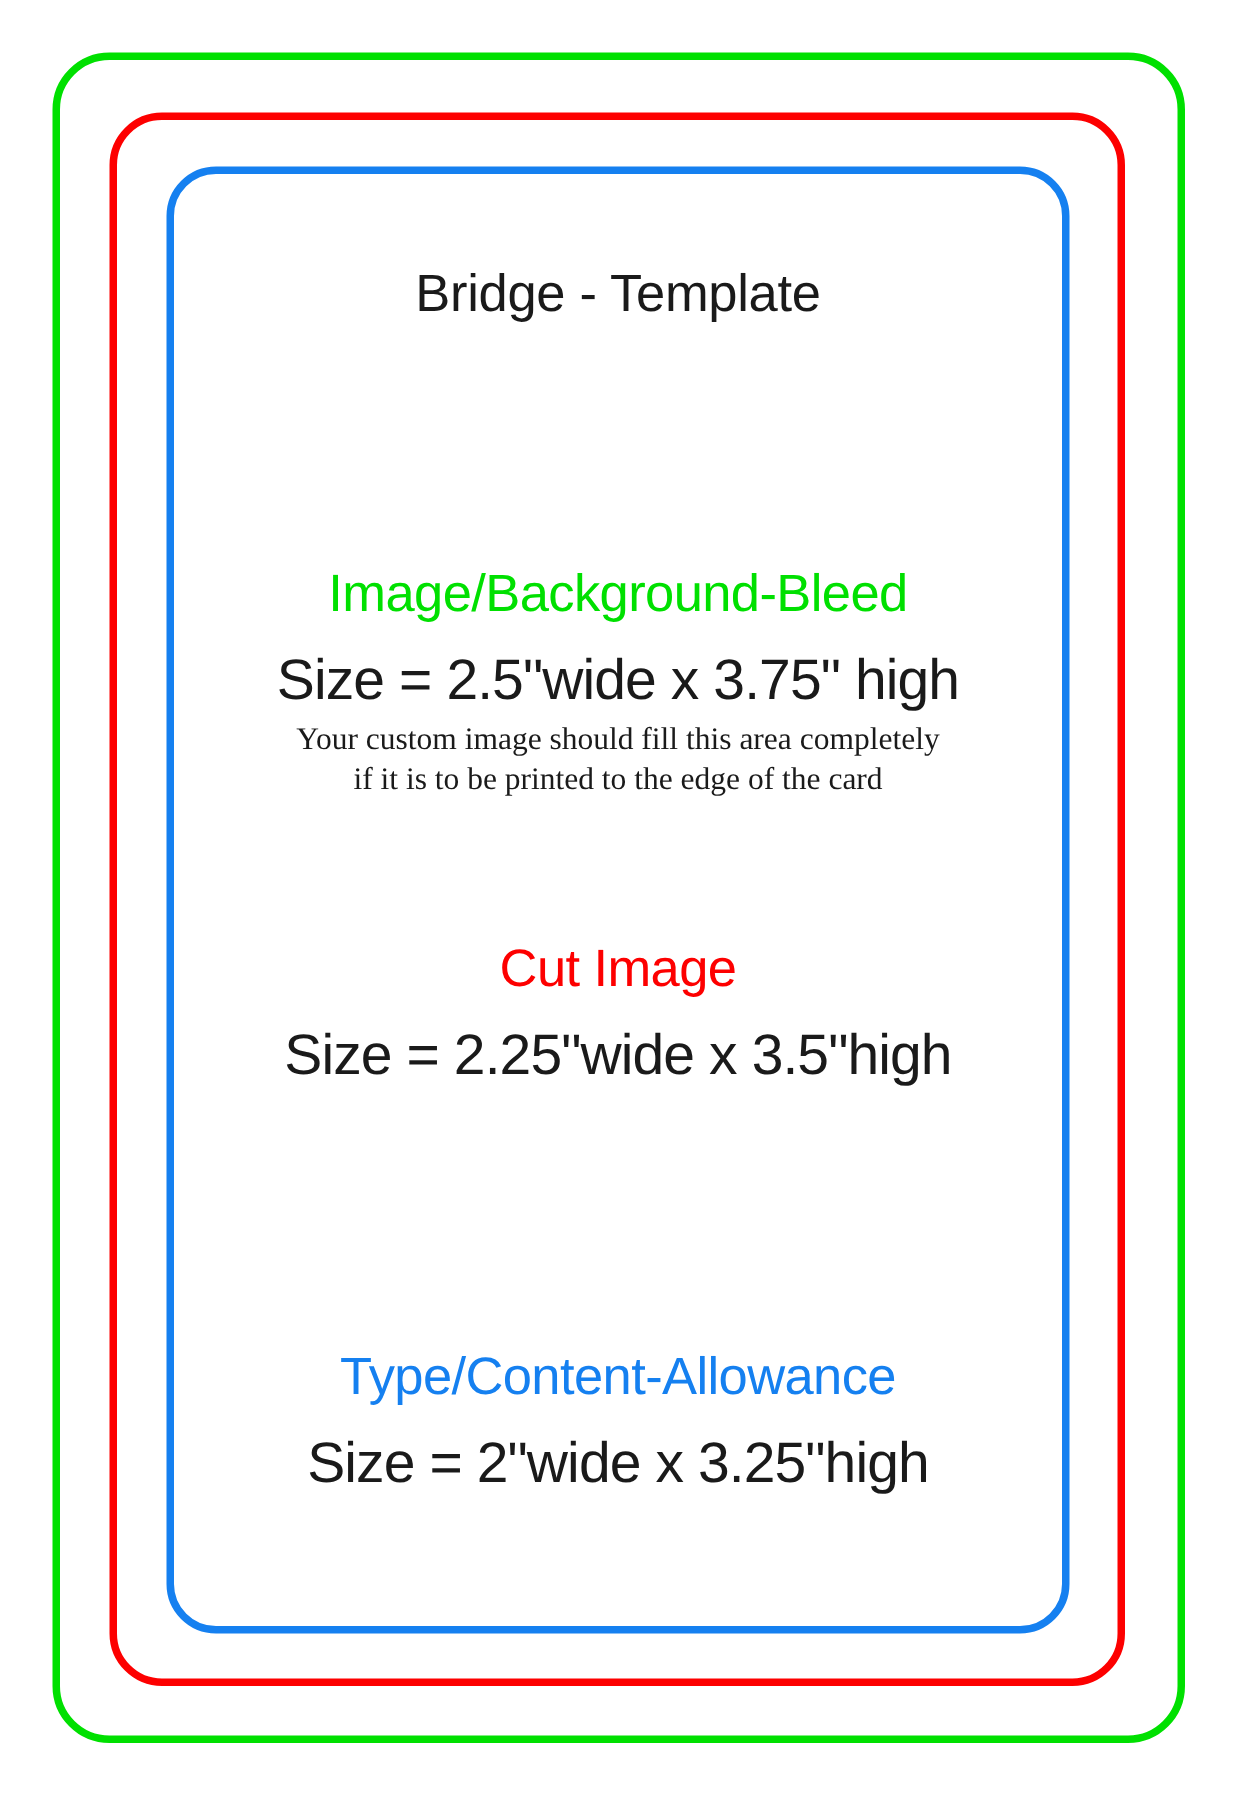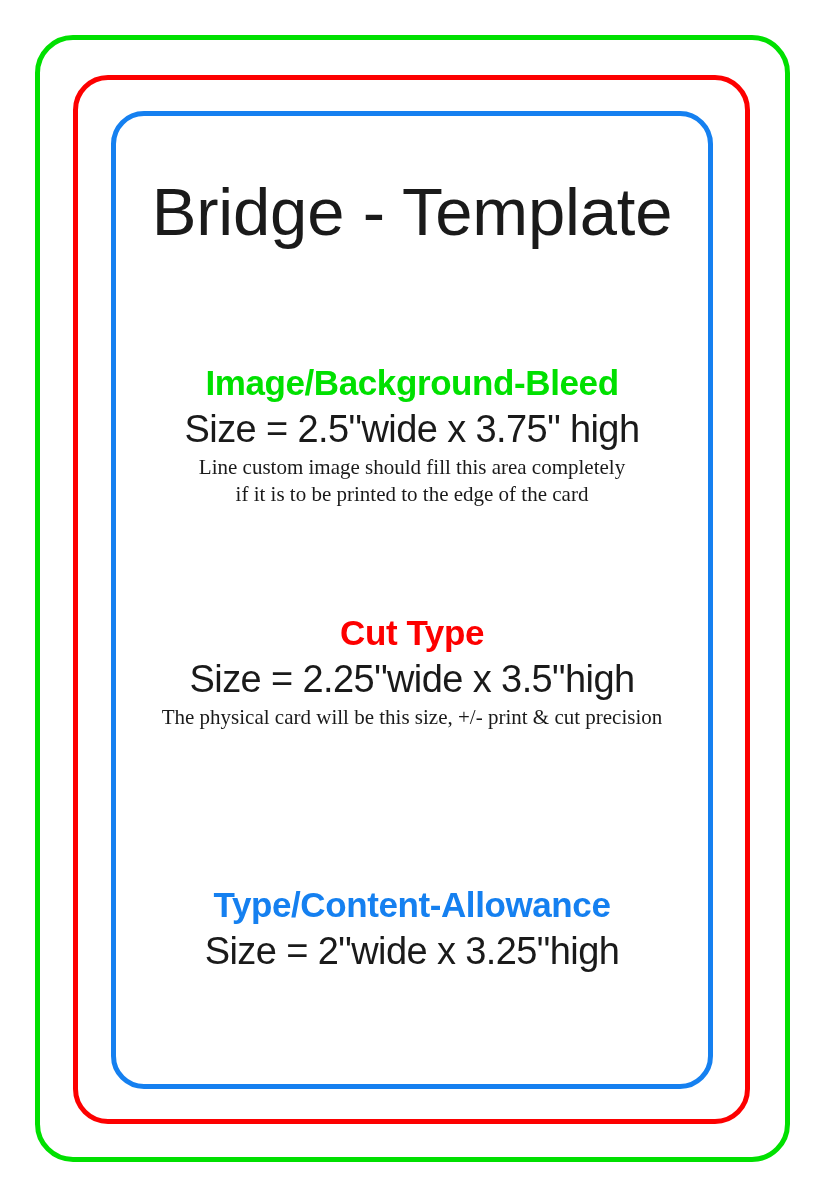--- a/index.html
+++ b/index.html
@@ -63,43 +63,43 @@
     width: 592px;
     height: 968px;
     text-align: center;
   }
 
   .card-title {
     position: absolute;
     left: 0;
     top: 62px;
     width: 100%;
-    font-size: 67px;
+    font-size: 35px;
     font-weight: 400;
     color: #1a1a1a;
     letter-spacing: -0.2px;
     line-height: 1;
   }
 
   .section {
     position: absolute;
     left: -6px;
     width: 604px;
     text-align: center;
   }
   .section-bleed   { top: 244px; }
   .section-cut     { top: 494px; }
   .section-content { top: 766px; }
 
   .section-heading {
     font-size: 35px;
-    font-weight: bold;
+    font-weight: normal;
     line-height: 1.14;
     letter-spacing: -0.4px;
-    margin: 3px;
+    margin: 16px;
   }
   .heading-bleed   { color: #00e000; }
   .heading-cut     { color: #fd0000; }
   .heading-content { color: #1580f0; }
 
   .section-size {
     font-size: 38px;
     font-weight: 400;
     color: #1a1a1a;
     line-height: 1.2;
@@ -126,28 +126,27 @@
   <div class="frame frame-cut"></div>
   <div class="frame frame-content"></div>
 
   <div class="content-area">
 
     <div class="card-title">Bridge - Template</div>
 
     <div class="section section-bleed">
       <p class="section-heading heading-bleed">Image/Background-Bleed</p>
       <p class="section-size">Size = 2.5"wide x 3.75" high</p>
-      <p class="section-note">Line custom image should fill this area completely
+      <p class="section-note">Your custom image should fill this area completely
 if it is to be printed to the edge of the card</p>
     </div>
 
     <div class="section section-cut">
-      <p class="section-heading heading-cut">Cut Type</p>
+      <p class="section-heading heading-cut">Cut Image</p>
       <p class="section-size">Size = 2.25"wide x 3.5"high</p>
-      <p class="section-note">The physical card will be this size, +/- print &amp; cut precision</p>
     </div>
 
     <div class="section section-content">
       <p class="section-heading heading-content">Type/Content-Allowance</p>
       <p class="section-size">Size = 2"wide x 3.25"high</p>
     </div>
 
   </div>
 </div>
 

